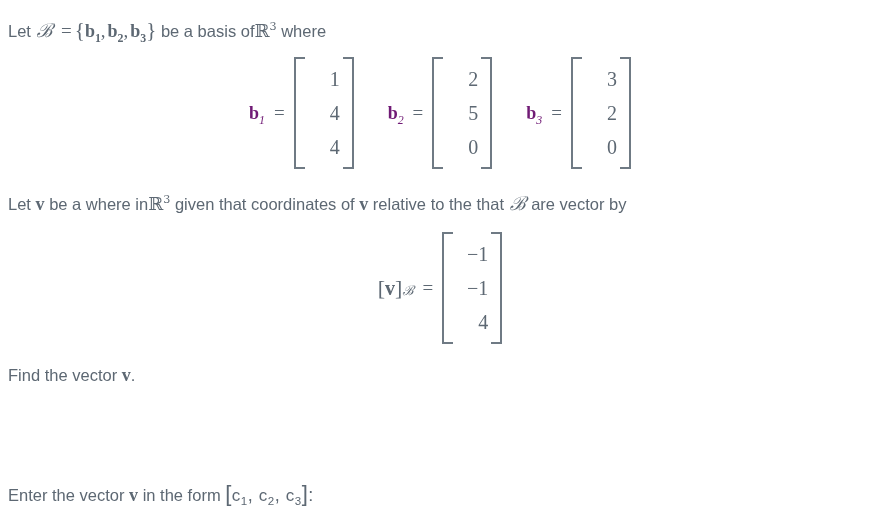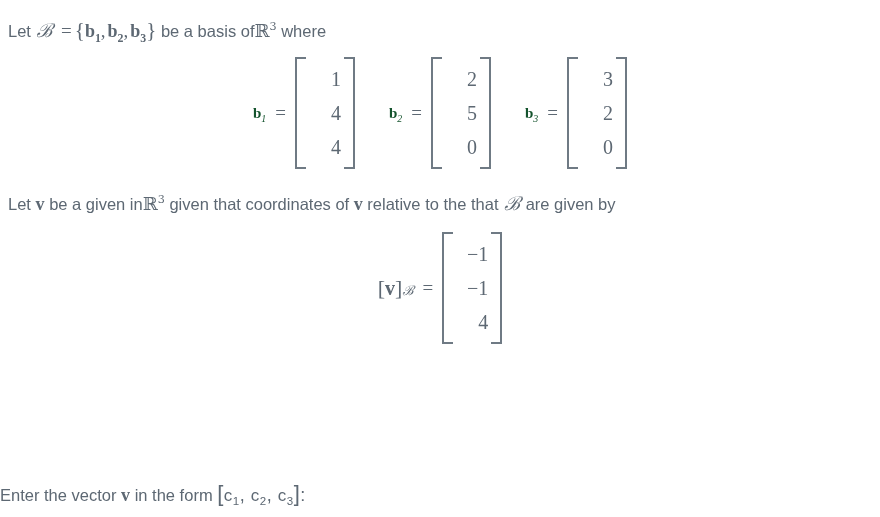--- a/index.html
+++ b/index.html
@@ -29,21 +29,21 @@
     font-family: "Liberation Sans", sans-serif;
     font-size: 16.5px;
     line-height: 1.5;
     color: #5d6873;
     white-space: nowrap;
   }
 
   .line-1  { position: absolute; left: 8px; top: 15px; }
   .line-2  { position: absolute; left: 8px; top: 190px; }
   .line-3  { position: absolute; left: 8px; top: 362px; }
-  .line-4  { position: absolute; left: 0; top: 477px; }
+  .line-4  { position: absolute; left: 8px; top: 477px; }
   .vec {
     font-family: "Liberation Serif", "DejaVu Serif", serif;
     font-weight: bold;
     font-size: 18px;
     letter-spacing: 0;
   }
   .scriptB {
     font-family: "Liberation Serif", "DejaVu Serif", serif;
     font-style: italic;
     font-size: 19px;
@@ -92,22 +92,22 @@
 
   .matrix-eq {
     display: flex;
     align-items: center;
     gap: 6px;
   }
 
   .eq-label {
     font-family: "Liberation Serif", "DejaVu Serif", serif;
     font-weight: bold;
-    font-size: 15px;
-    color: #14532d;
+    font-size: 18px;
+    color: #701a75;
   }
   .eq-label .sub {
     font-weight: normal;
     font-style: italic;
   }
   .eq-sign {
     font-family: "Liberation Serif", "DejaVu Serif", serif;
     font-size: 19px;
     color: #5d6873;
     padding: 0 3px;
@@ -229,43 +229,47 @@
         <span class="cell">2</span>
         <span class="cell">0</span>
       </span>
     </div>
 
   </div>
 
   <div class="prose line-2">
     <span>Let</span>
     <span class="vec">v</span>
-    <span>be a given in</span><span class="bbR"><span>ℝ</span><span class="sup">3</span></span>
+    <span>be a where in</span><span class="bbR"><span>ℝ</span><span class="sup">3</span></span>
     <span>given that coordinates of</span>
     <span class="vec">v</span>
     <span>relative to the that</span>
     <span class="scriptB">ℬ</span>
-    <span>are given by</span>
+    <span>are vector by</span>
   </div>
 
   <div class="coord-row">
     <span class="coord-label">
         <span class="thinbrk">[</span>
         <span class="vec" style="font-size:20px;">v</span>
         <span class="thinbrk">]</span>
         <span class="sub" style="font-style:italic;">ℬ</span>
       </span>
     <span class="eq-sign" style="padding:0 9px;">=</span>
     <span class="colvec">
       <span class="cell">−1</span>
       <span class="cell">−1</span>
       <span class="cell">4</span>
     </span>
   </div>
 
+  <div class="prose line-3">
+    <span>Find the vector</span>
+    <span class="vec">v</span><span>.</span>
+  </div>
 
   <div class="prose line-4">
     <span>Enter the vector</span>
     <span class="vec">v</span>
     <span>in the form</span>
     <span class="formbox"><span class="bk">[</span><span class="cvar"><span>c</span><span class="sub">1</span></span><span>,</span> <span class="cvar"><span>c</span><span class="sub">2</span></span><span>,</span> <span class="cvar"><span>c</span><span class="sub">3</span></span><span class="bk">]</span><span>:</span></span>
   </div>
 
 </div>
 

